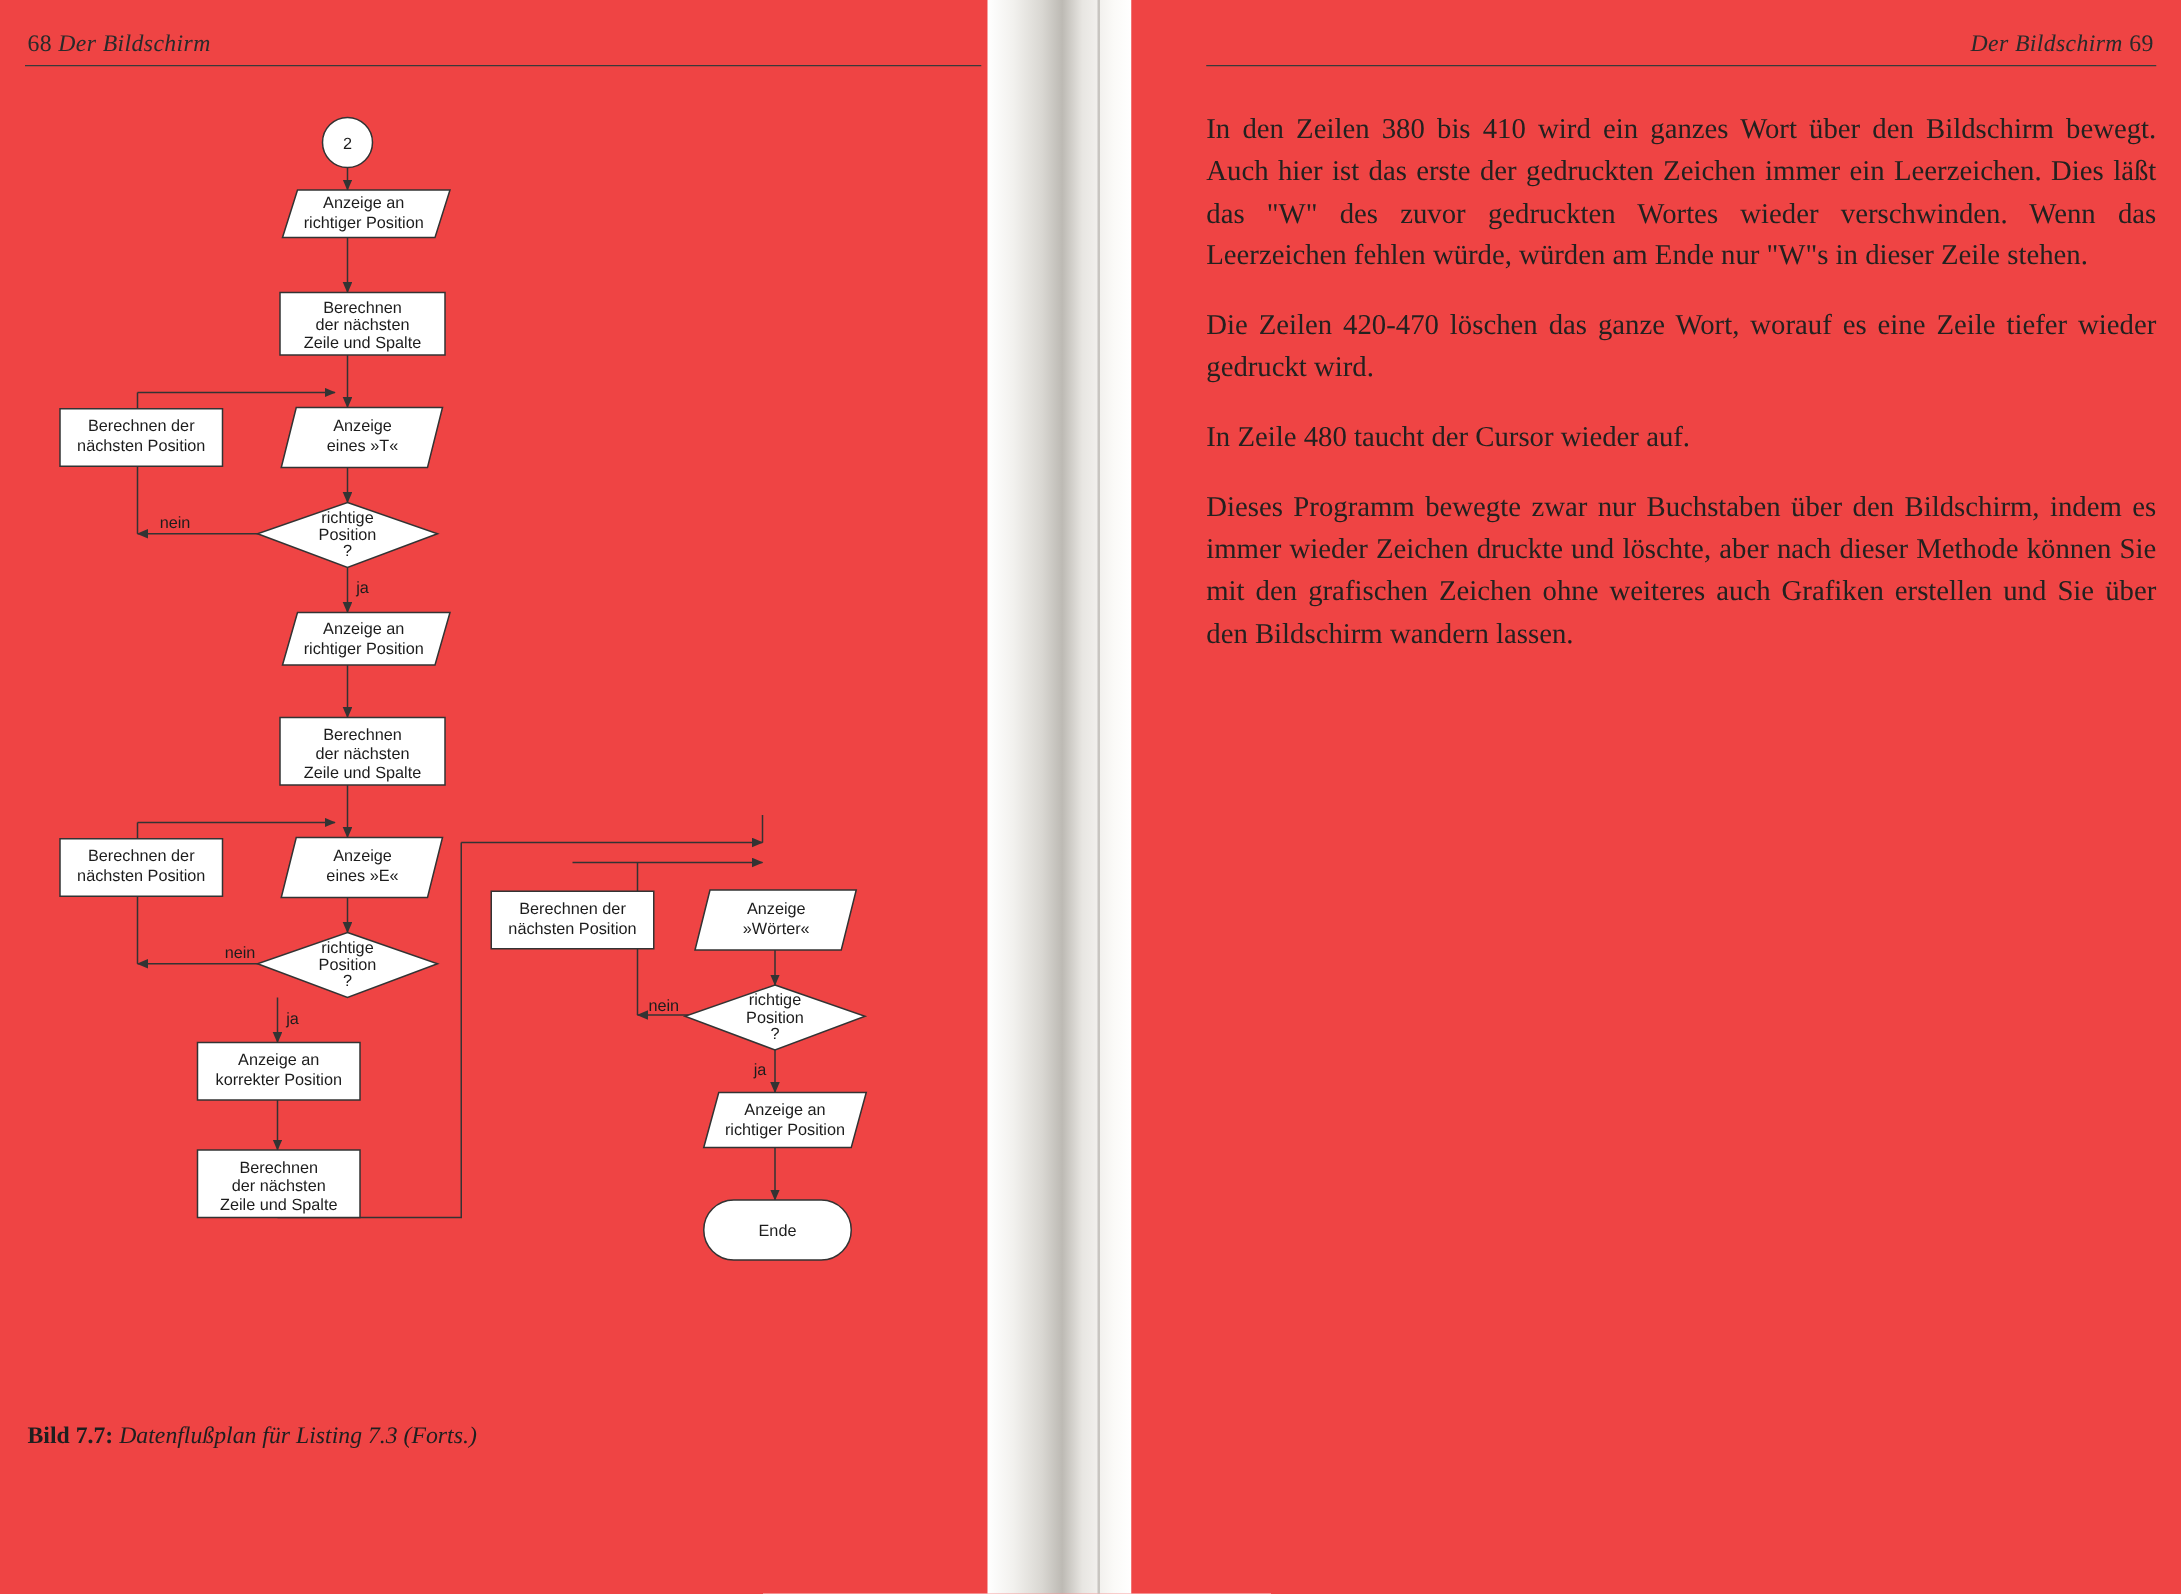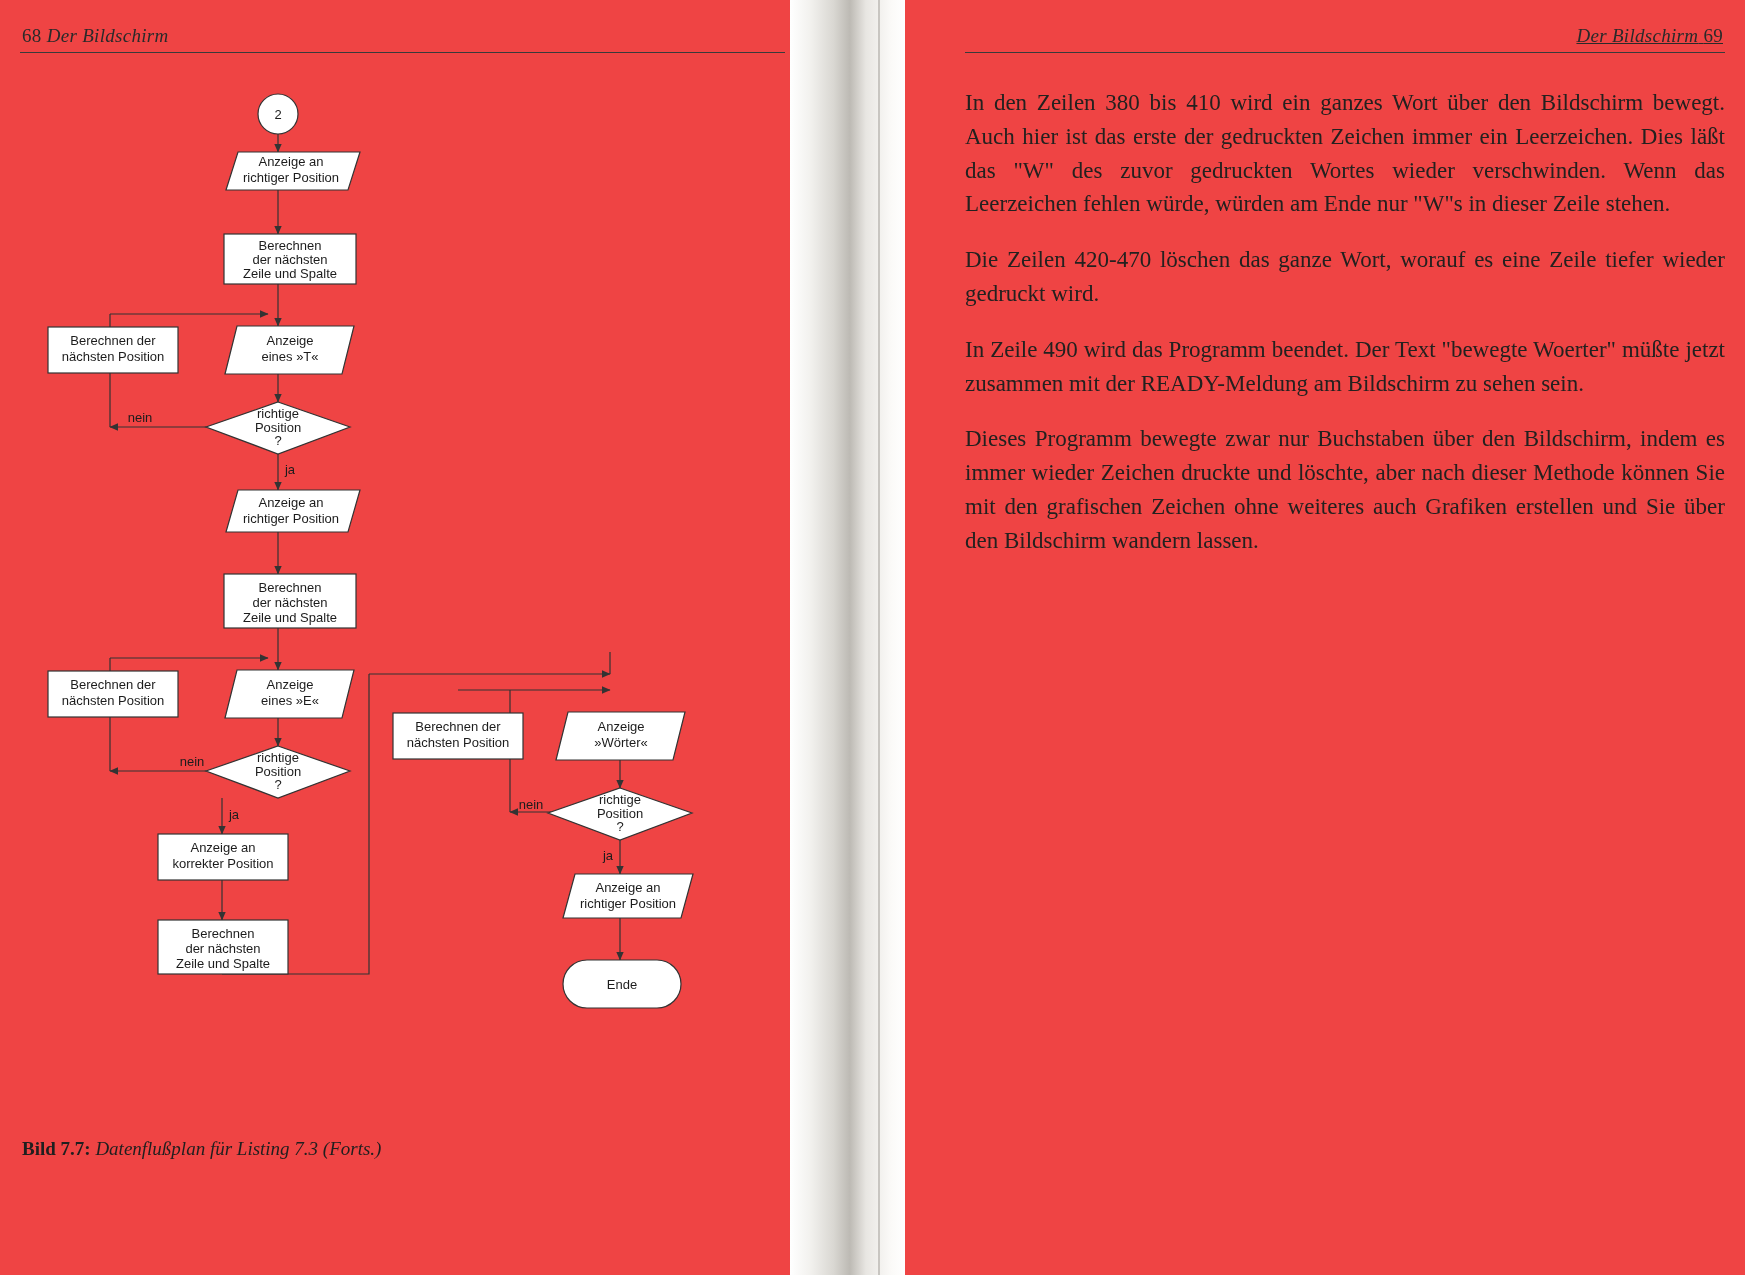--- a/index.html
+++ b/index.html
@@ -52,21 +52,21 @@
   
   .head {
     position: absolute;
     font-style: italic;
     font-size: 19px;
     letter-spacing: .3px;
     color: #2a2a2a;
     white-space: nowrap;
   }
   .head-left  { top: 25px; left: 22px; }
-  .head-right { top: 25px; right: 22px; text-decoration: underline; }
+  .head-right { top: 25px; right: 22px; }
   .head .folio { font-style: normal; }
   .rule {
     position: absolute;
     height: 1px;
     background: #3a3a3a;
   }
   .rule-left  { top: 52px; left: 20px; width: 765px; }
   .rule-right { top: 52px; left: 965px; width: 760px; }
 
   
@@ -287,17 +287,17 @@
   </div>
 
   <div class="caption">
     <b>Bild 7.7:</b>
     <i>Datenflußplan für Listing 7.3 (Forts.)</i>
   </div>
 
   <div class="textcol">
     <p>In den Zeilen 380 bis 410 wird ein ganzes Wort über den Bildschirm bewegt. Auch hier ist das erste der gedruckten Zeichen immer ein Leerzeichen. Dies läßt das "W" des zuvor gedruckten Wortes wieder verschwinden. Wenn das Leerzeichen fehlen würde, würden am Ende nur "W"s in dieser Zeile stehen.</p>
     <p>Die Zeilen 420-470 löschen das ganze Wort, worauf es eine Zeile tiefer wieder gedruckt wird.</p>
-    <p>In Zeile 490 wird das Programm beendet. Der Text "bewegte Woerter" müßte jetzt zusammen mit der READY-Meldung am Bildschirm zu sehen sein.</p>
+    <p>In Zeile 480 taucht der Cursor wieder auf.</p>
     <p>Dieses Programm bewegte zwar nur Buchstaben über den Bildschirm, indem es immer wieder Zeichen druckte und löschte, aber nach dieser Methode können Sie mit den grafischen Zeichen ohne weiteres auch Grafiken erstellen und Sie über den Bildschirm wandern lassen.</p>
   </div>
 
 </div>
 
 </body></html>

